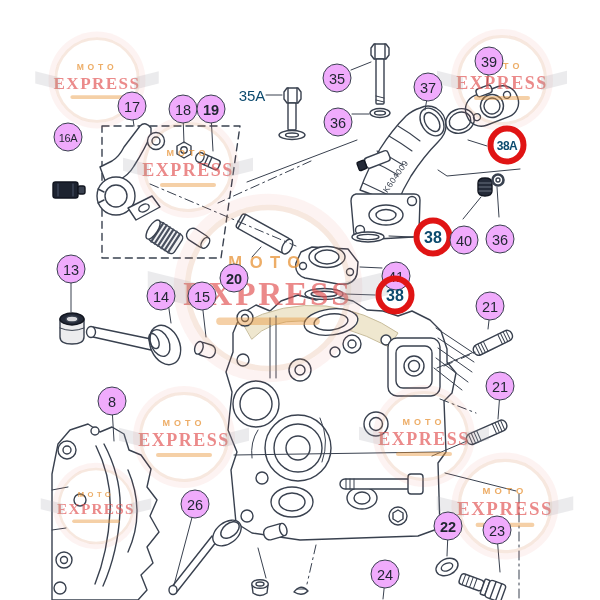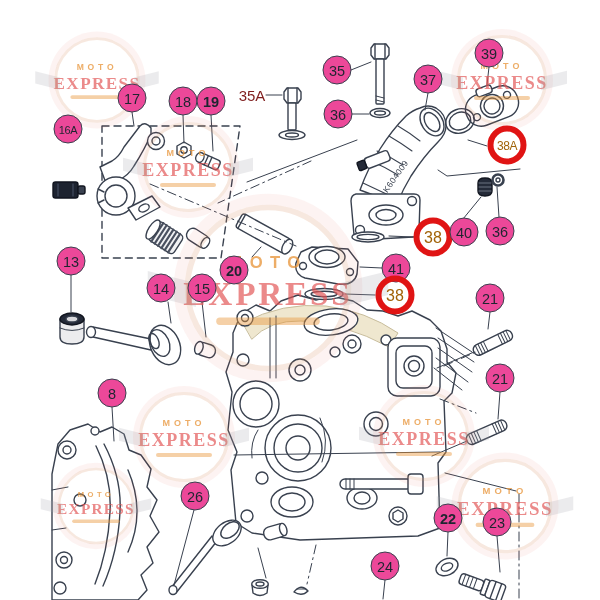--- a/index.html
+++ b/index.html
@@ -20,30 +20,30 @@
          background:rgba(165,165,172,0.22);}
   .stamp::before{left:0;transform:skewY(14deg);}
   .stamp::after{right:0;transform:skewY(-14deg);}
   .stamp .moto{font-size:9px;letter-spacing:4px;font-weight:bold;color:rgba(232,150,60,0.78);}
   .stamp .express{font-size:18px;font-weight:bold;letter-spacing:1.5px;white-space:nowrap;
          color:rgba(226,82,82,0.68);font-family:"Liberation Serif",serif;}
   .stamp .sub{width:56px;height:4px;background:rgba(232,150,60,0.45);border-radius:2px;}
 
   
   .co{position:absolute;transform:translate(-50%,-50%);width:27px;height:27px;
-      border:1.6px solid #39414f;background:#ec4899;border-radius:50%;
+      border:1.6px solid #39414f;background:#f0abfc;border-radius:50%;
       display:flex;align-items:center;justify-content:center;
-      font-size:14.5px;color:#1f2530;}
+      font-size:14.5px;color:#1f2530;margin-top:8px;}
   .co.small{font-size:11px;letter-spacing:-0.3px;text-align:center;}
   .co-red{position:absolute;transform:translate(-50%,-50%);width:27px;height:27px;
       border:6.5px solid #e01414;border-radius:50%;
       display:flex;align-items:center;justify-content:center;
-      font-weight:normal;font-size:16px;color:#a16207;}
+      font-weight:bold;font-size:16px;color:#0c4a6e;}
   .co-red.wide{font-size:12px;letter-spacing:-0.5px;}
-  .co-text{position:absolute;transform:translate(-50%,-50%);font-size:15px;color:#7f1d1d;
+  .co-text{position:absolute;transform:translate(-50%,-50%);font-size:15px;color:#0c4a6e;
       white-space:nowrap;}
 </style>
 </head>
 <body>
 
 <div class="stage">
 
 <svg id="art" width="600" height="600" viewBox="0 0 600 600">
 <g fill="none" stroke="#39414f" stroke-width="1.4" stroke-linecap="round" stroke-linejoin="round">
 

